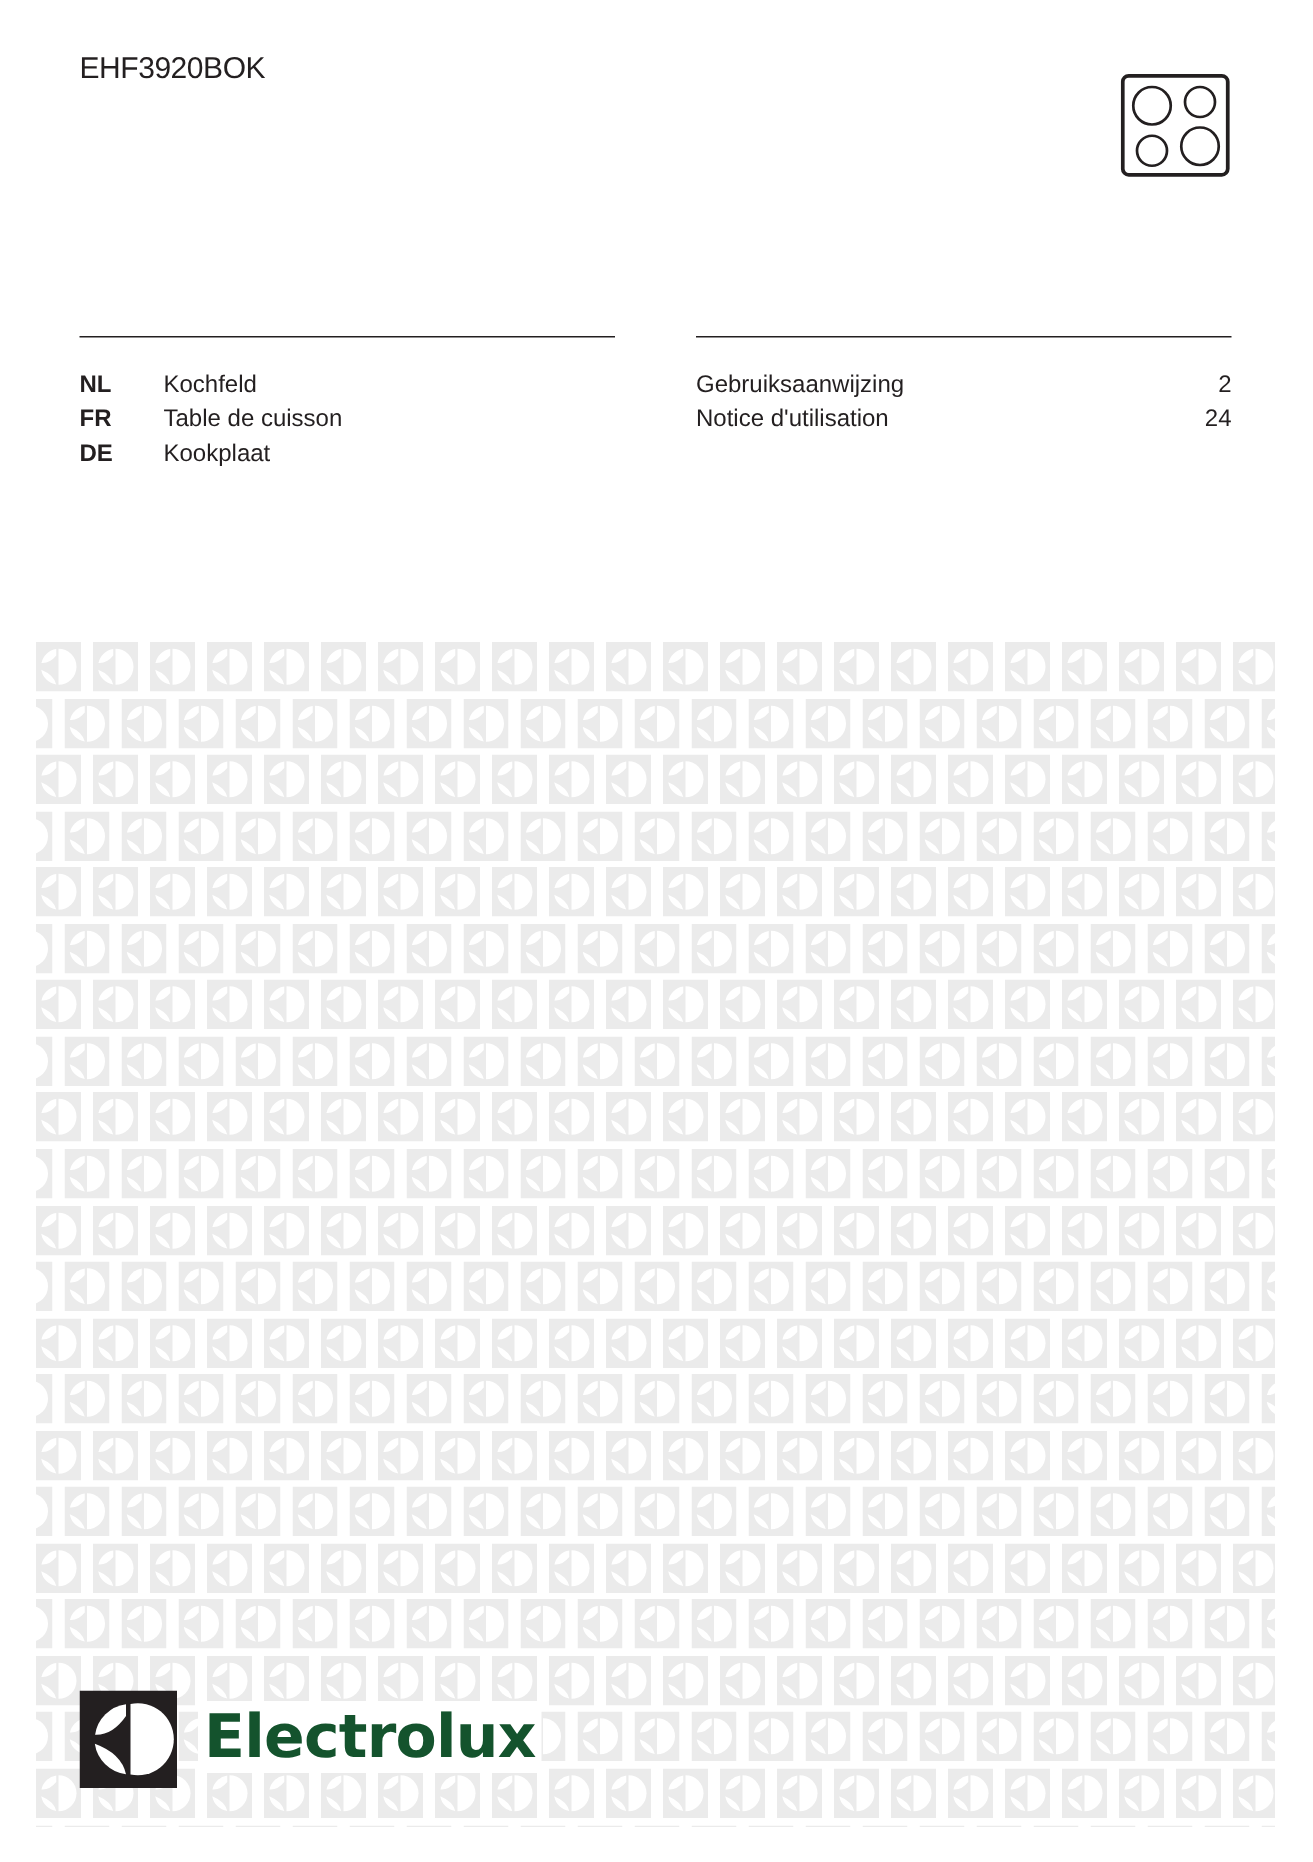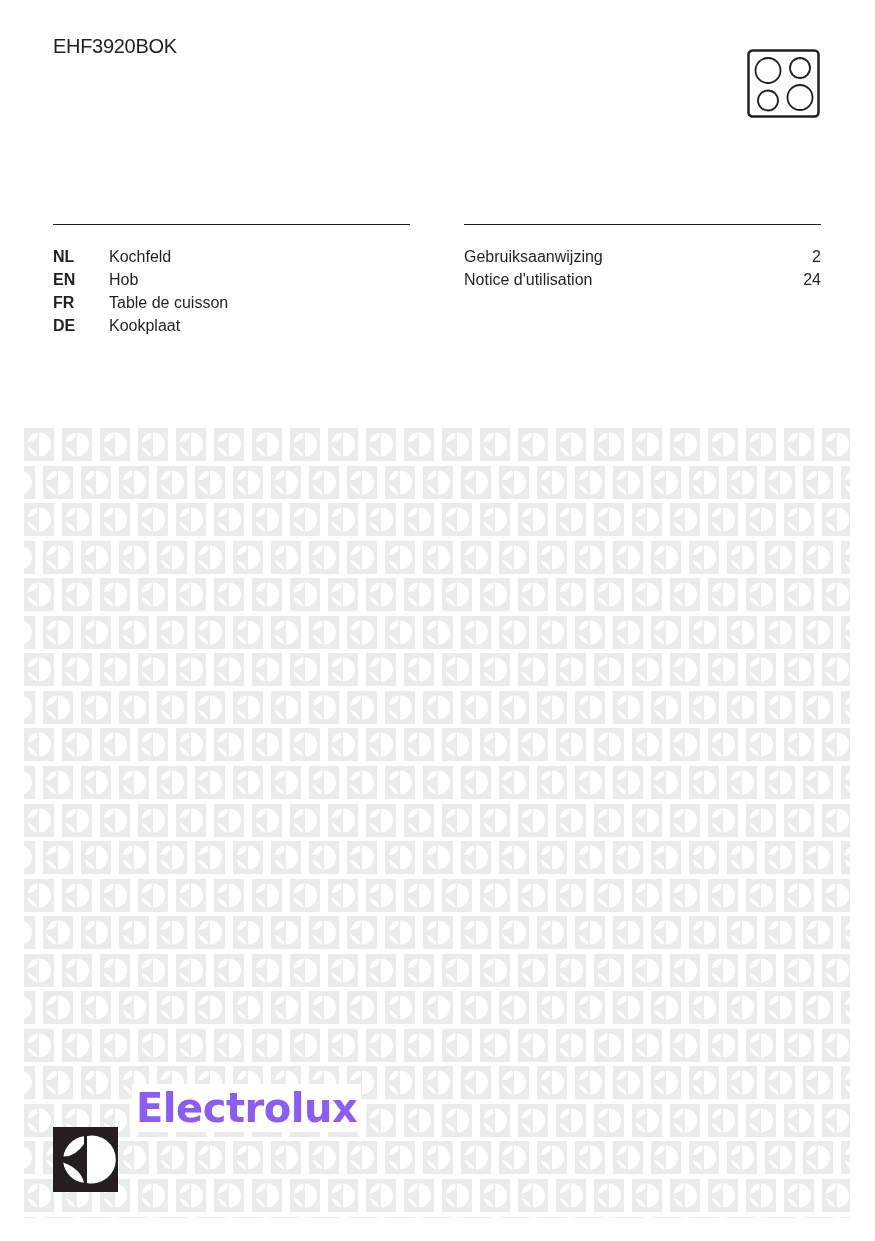--- a/index.html
+++ b/index.html
@@ -12,22 +12,22 @@
   .rule.right { left:464px; width:357px; }
   .langs { position:absolute; left:53px; top:247px; width:357px; }
   .toc { position:absolute; left:464px; top:247px; width:357px; }
   .row { height:23px; line-height:20px; font-size:16px; display:flex; }
   .code { font-weight:bold; width:56px; }
   .toc .row { justify-content:space-between; }
   .pattern { position:absolute; left:24px; top:428px; width:826px; height:790px; overflow:hidden; }
   .prow { position:absolute; left:0; height:33px; width:900px; }
   .tile { position:absolute; top:0; width:30px; height:33px; }
   .logo { position:absolute; left:53px; top:1127px; width:65px; height:65px; }
-  .wordmark { position:absolute; left:132px; top:1084px; font-size:40px; font-weight:bold;
-              letter-spacing:-0.5px; color:#8b5cf6; background:#fff; padding:0 4px; line-height:48px;
+  .wordmark { position:absolute; left:132px; top:1134px; font-size:40px; font-weight:bold;
+              letter-spacing:-0.5px; color:#14532d; background:#fff; padding:0 4px; line-height:48px;
               font-family:"DejaVu Sans", sans-serif; }
 </style>
 </head>
 <body>
 
 <div class="model">EHF3920BOK</div>
 
 <svg class="hob-icon" viewBox="0 0 73 69">
   <rect x="1.5" y="1.5" width="70" height="66" rx="4" fill="none" stroke="#231f20" stroke-width="2.5"></rect>
   <circle cx="21" cy="21.5" r="12.5" fill="none" stroke="#231f20" stroke-width="1.8"></circle>
@@ -36,24 +36,20 @@
   <circle cx="53" cy="48.5" r="12.5" fill="none" stroke="#231f20" stroke-width="1.8"></circle>
 </svg>
 
 <div class="rule left"></div>
 <div class="rule right"></div>
 
 <div class="langs">
   <div class="row">
     <span class="code">NL</span>
     <span>Kochfeld</span>
-  </div>
-  <div class="row">
-    <span class="code">EN</span>
-    <span>Hob</span>
   </div>
   <div class="row">
     <span class="code">FR</span>
     <span>Table de cuisson</span>
   </div>
   <div class="row">
     <span class="code">DE</span>
     <span>Kookplaat</span>
   </div>
 </div>

